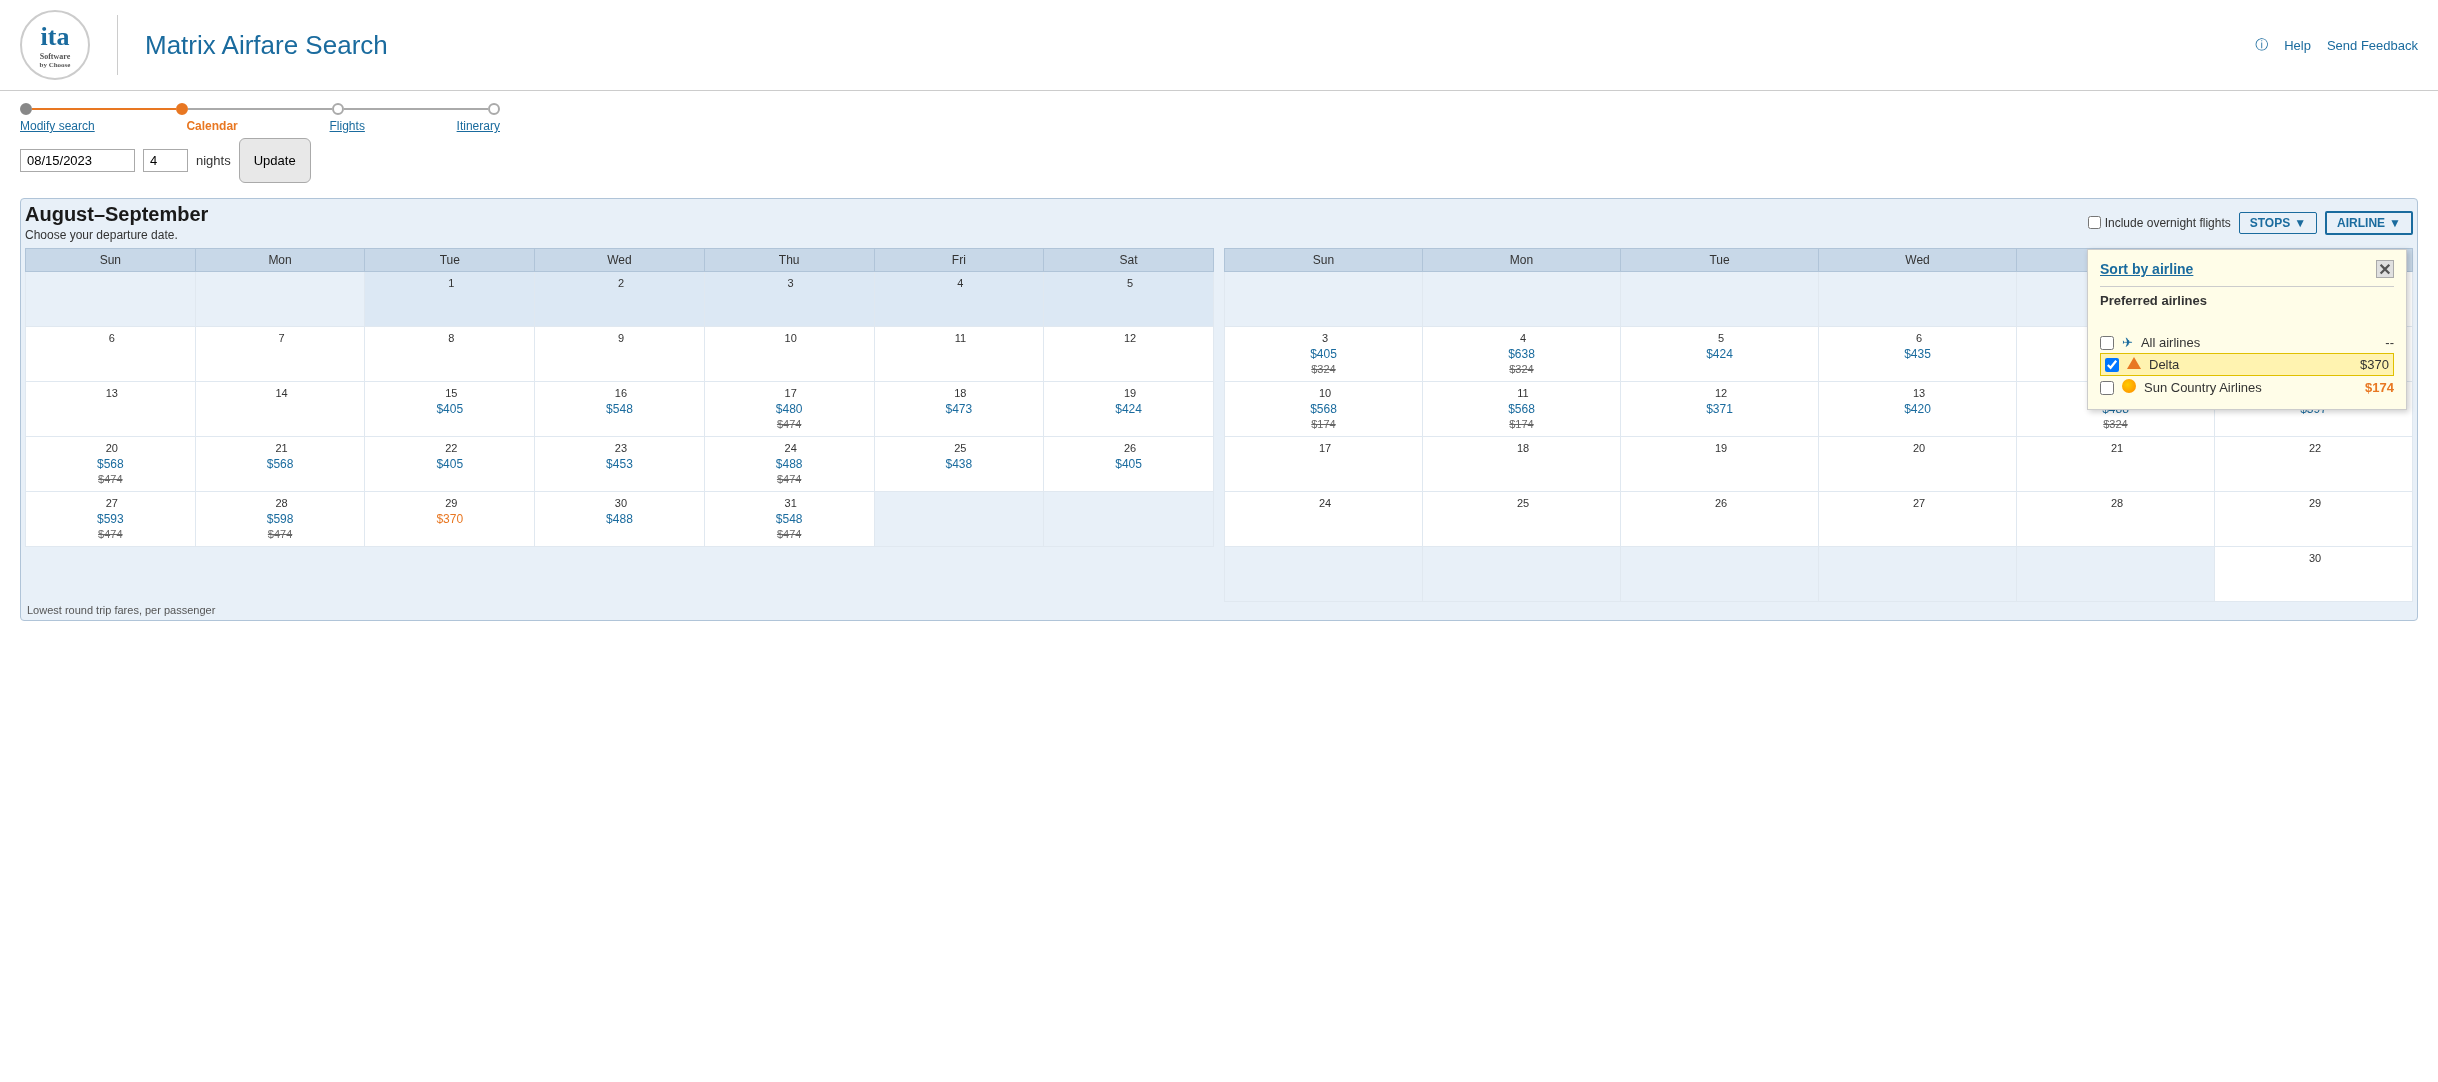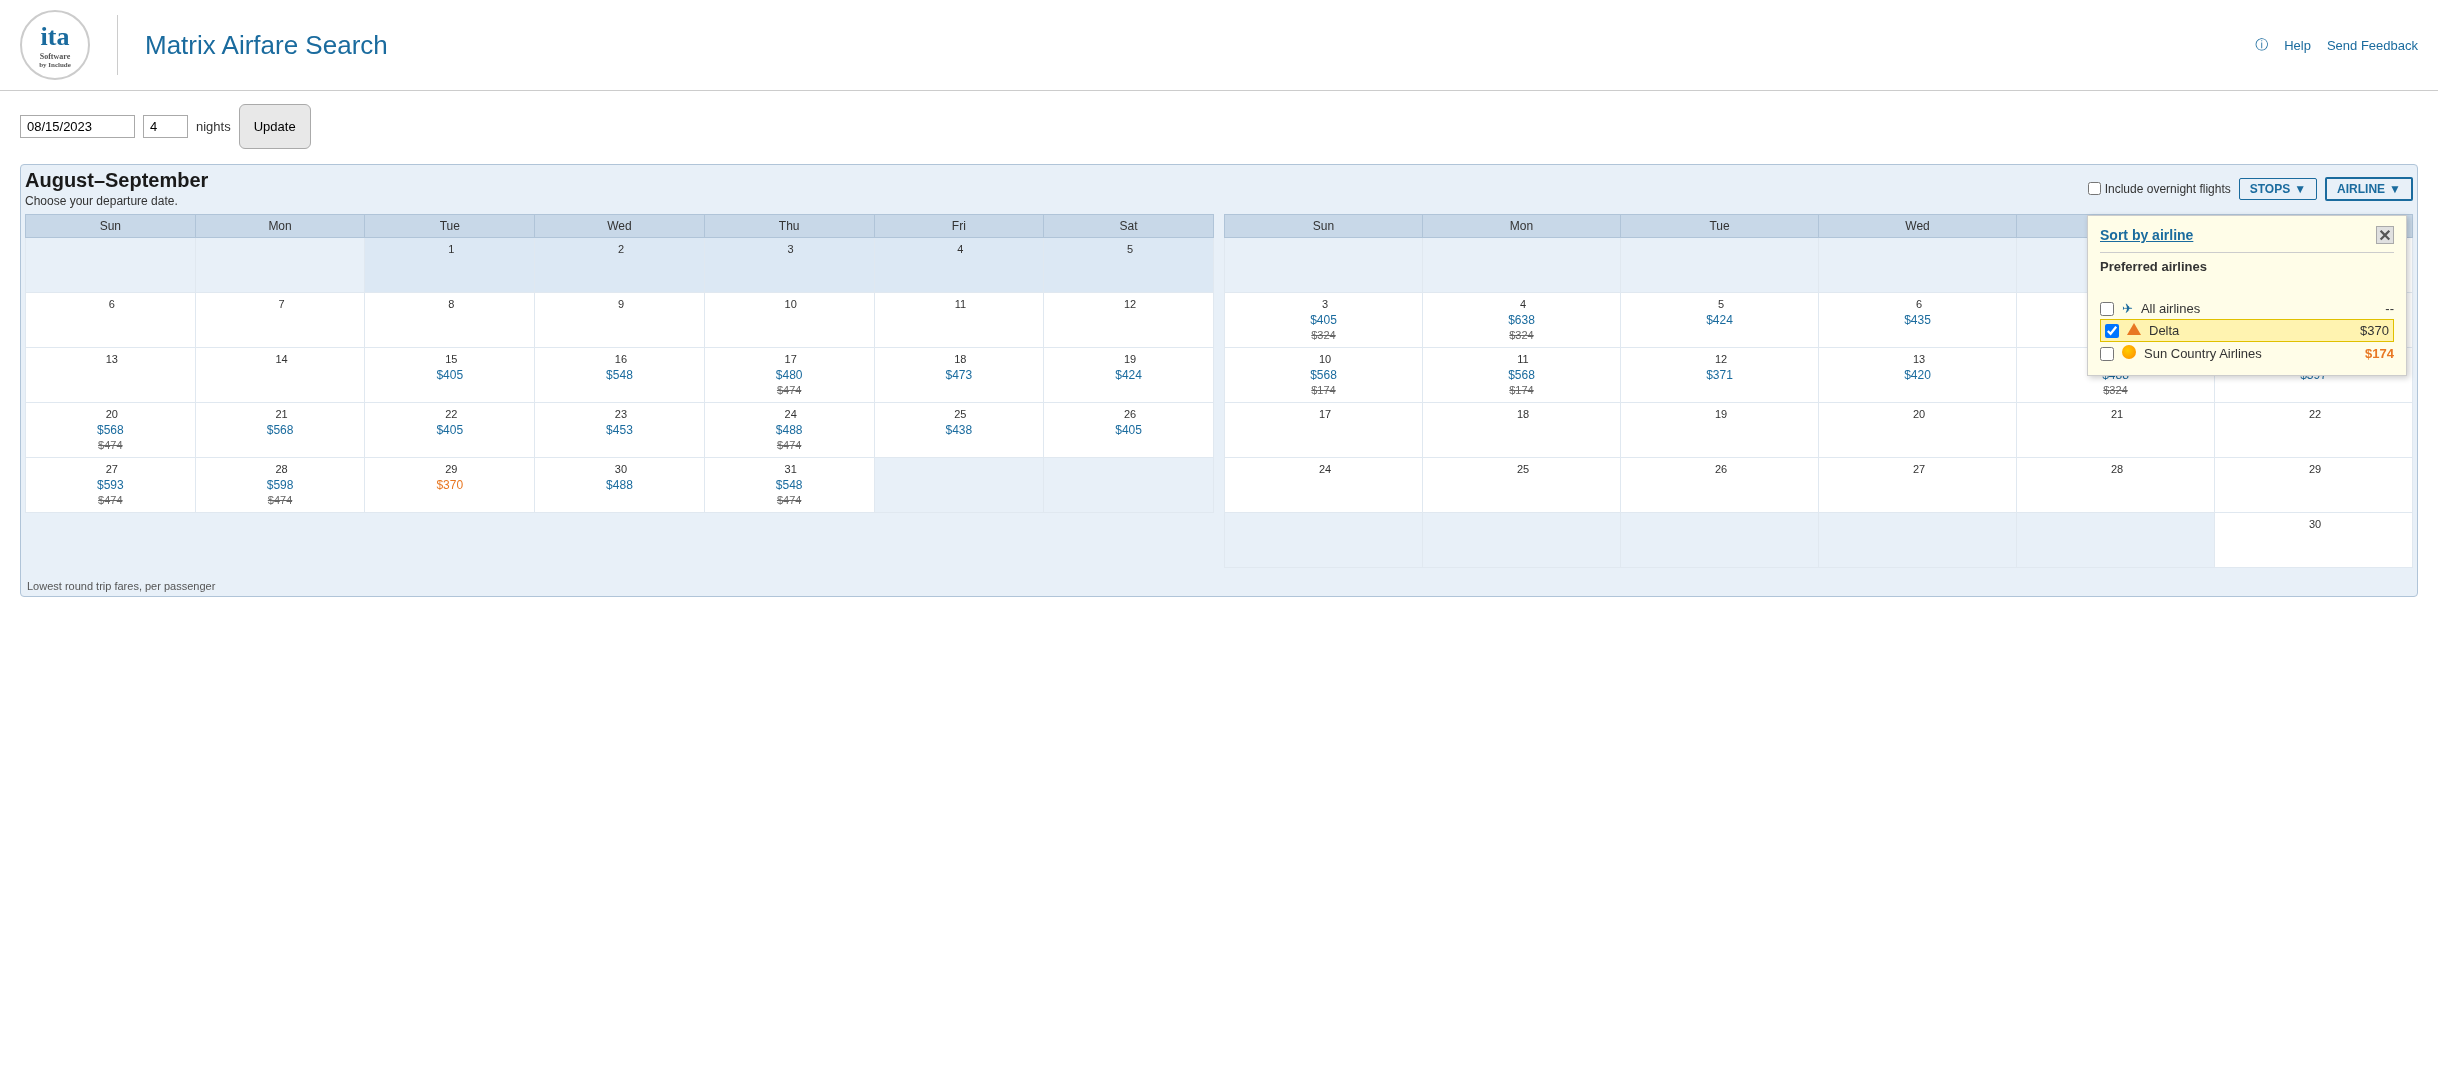--- a/index.html
+++ b/index.html
@@ -54,21 +54,21 @@
 
     .cal-table { width: 100%; border-collapse: collapse; }
     .cal-table th { background: #c8d8e8; text-align: center; padding: 4px 2px; font-size: 12px; font-weight: normal; color: #333; border: 1px solid #b0c4d8; }
     .cal-table td { background: #fff; text-align: center; padding: 4px 2px; font-size: 12px; border: 1px solid #e0e8f0; vertical-align: top; min-width: 70px; height: 55px; }
     .cal-table td.empty { background: #e8f0f8; }
     .cal-table td.light-blue { background: #dce8f4; }
     .cell-day { color: #333; font-size: 11px; text-align: left; padding-left: 3px; }
     .cell-price { color: #1a6b9e; font-size: 12px; display: block; text-align: center; margin-top: 2px; }
     .cell-price.strikethrough { text-decoration: line-through; color: #666; font-size: 11px; }
     .cell-price.orange { color: #e87722; }
-    .footer-note { font-size: 11px; color: #555; margin-top: 12px; padding-left: 2px; }
+    .footer-note { font-size: 11px; color: #555; margin-top: 2px; padding-left: 2px; }
 
     
     .airline-dropdown { position: absolute; top: 50px; right: 10px; width: 320px; background: #fffde8; border: 1px solid #ccc; box-shadow: 2px 2px 6px rgba(0,0,0,0.2); z-index: 100; padding: 10px 12px; }
     .dropdown-header { display: flex; align-items: center; justify-content: space-between; margin-bottom: 8px; }
     .dropdown-title { color: #1a6b9e; font-weight: bold; font-size: 14px; text-decoration: underline; }
     .dropdown-close { cursor: pointer; font-size: 16px; color: #555; border: 1px solid #aaa; background: #e0e0e0; width: 18px; height: 18px; display: flex; align-items: center; justify-content: center; font-weight: bold; }
     .dropdown-divider { border: none; border-top: 1px solid #ccc; margin: 6px 0; }
     .dropdown-section-title { font-weight: bold; font-size: 13px; margin-bottom: 24px; }
     .airline-row { display: flex; align-items: center; padding: 3px 0; gap: 8px; }
     .airline-row.highlighted { background: #fff3b0; border: 1px solid #e0c000; padding: 3px 4px; }
@@ -84,33 +84,50 @@
     .sun-circle { width: 14px; height: 14px; border-radius: 50%; background: radial-gradient(circle at 40% 40%, #ffcc00, #ff8800); display: inline-block; }
   </style>
 </head>
 <body>
 
 <div class="header">
   <div class="logo-area">
     <div class="logo-circle">
       <span class="ita">ita</span>
       <span class="software">Software</span>
-      <span class="bygoogle">by Include</span>
+      <span class="bygoogle">by Choose</span>
     </div>
     <div class="logo-divider"></div>
     <h1 class="app-title">Matrix Airfare Search</h1>
   </div>
   <div class="header-right">
     <span style="color:#1a6b9e;">ⓘ</span>
     <a class="header-link" href="#">Help</a>
     <a class="header-link" href="#">Send Feedback</a>
   </div>
 </div>
 
 <div style="display:flex; align-items:flex-start; padding: 8px 20px 0;">
+  <div class="progress-section" style="padding:0; margin-top:4px;">
+    <div class="progress-bar-container">
+      <div class="progress-dot filled"></div>
+      <div class="progress-line active"></div>
+      <div class="progress-dot active"></div>
+      <div class="progress-line"></div>
+      <div class="progress-dot"></div>
+      <div class="progress-line"></div>
+      <div class="progress-dot"></div>
+    </div>
+    <div class="progress-labels">
+      <span class="progress-label">Modify search</span>
+      <span class="progress-label active">Calendar</span>
+      <span class="progress-label">Flights</span>
+      <span class="progress-label">Itinerary</span>
+    </div>
+  </div>
 </div>
 
 <div class="controls">
   <input class="date-input" type="text" value="08/15/2023" style="">
   <input class="nights-input" type="text" value="4" style="">
   <span class="nights-label">nights</span>
   <button class="update-btn">Update</button>
 </div>
 
 <div class="calendar-section">

